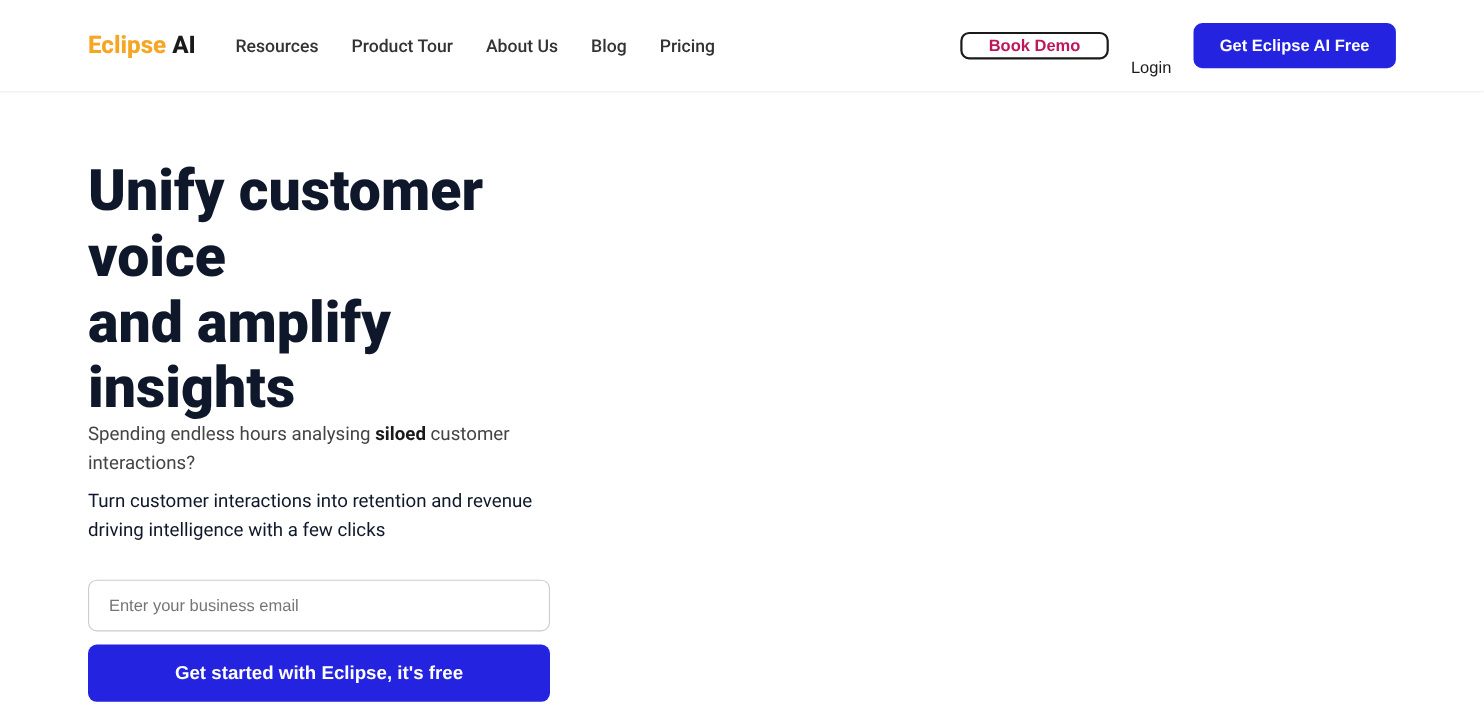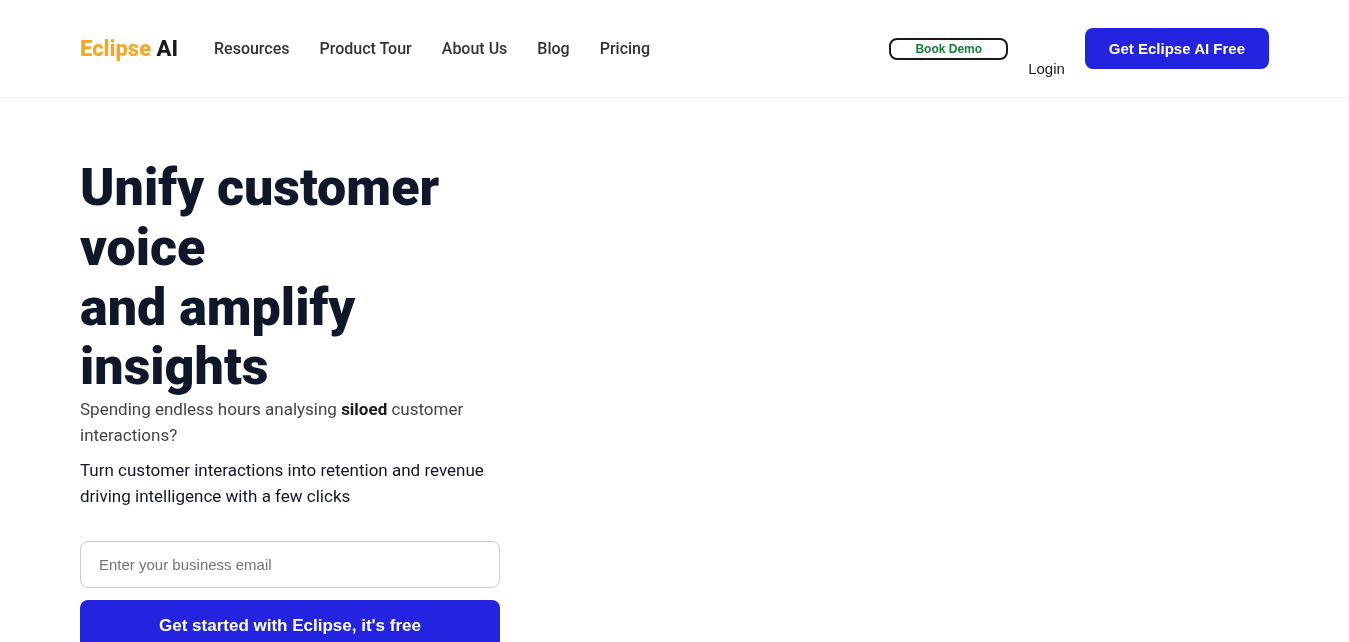--- a/index.html
+++ b/index.html
@@ -16,21 +16,21 @@
       min-height: 642px;
       overflow-x: hidden;
     }
 
     
     .navbar {
       display: flex;
       align-items: center;
       justify-content: space-between;
       padding: 0 80px;
-      height: 98px;
+      height: 84px;
       border-bottom: 1px solid #f0f0f0;
     }
 
     .navbar-left {
       display: flex;
       align-items: center;
       gap: 36px;
     }
 
     .brand-logo {
@@ -61,24 +61,24 @@
 
     .navbar-right {
       display: flex;
       align-items: center;
       gap: 20px;
     }
 
     .btn-book-demo {
       border: 2px solid #1a1a1a;
       background: #ffffff;
-      color: #15803d;
+      color: #be185d;
       padding: 2px 24px;
       border-radius: 8px;
-      font-size: 12px;
+      font-size: 15px;
       font-weight: 600;
       cursor: pointer;
     }
 
     .btn-login {
       background: none;
       border: none;
       color: #1a1a1a;
       font-size: 15px;
       font-weight: 500;

